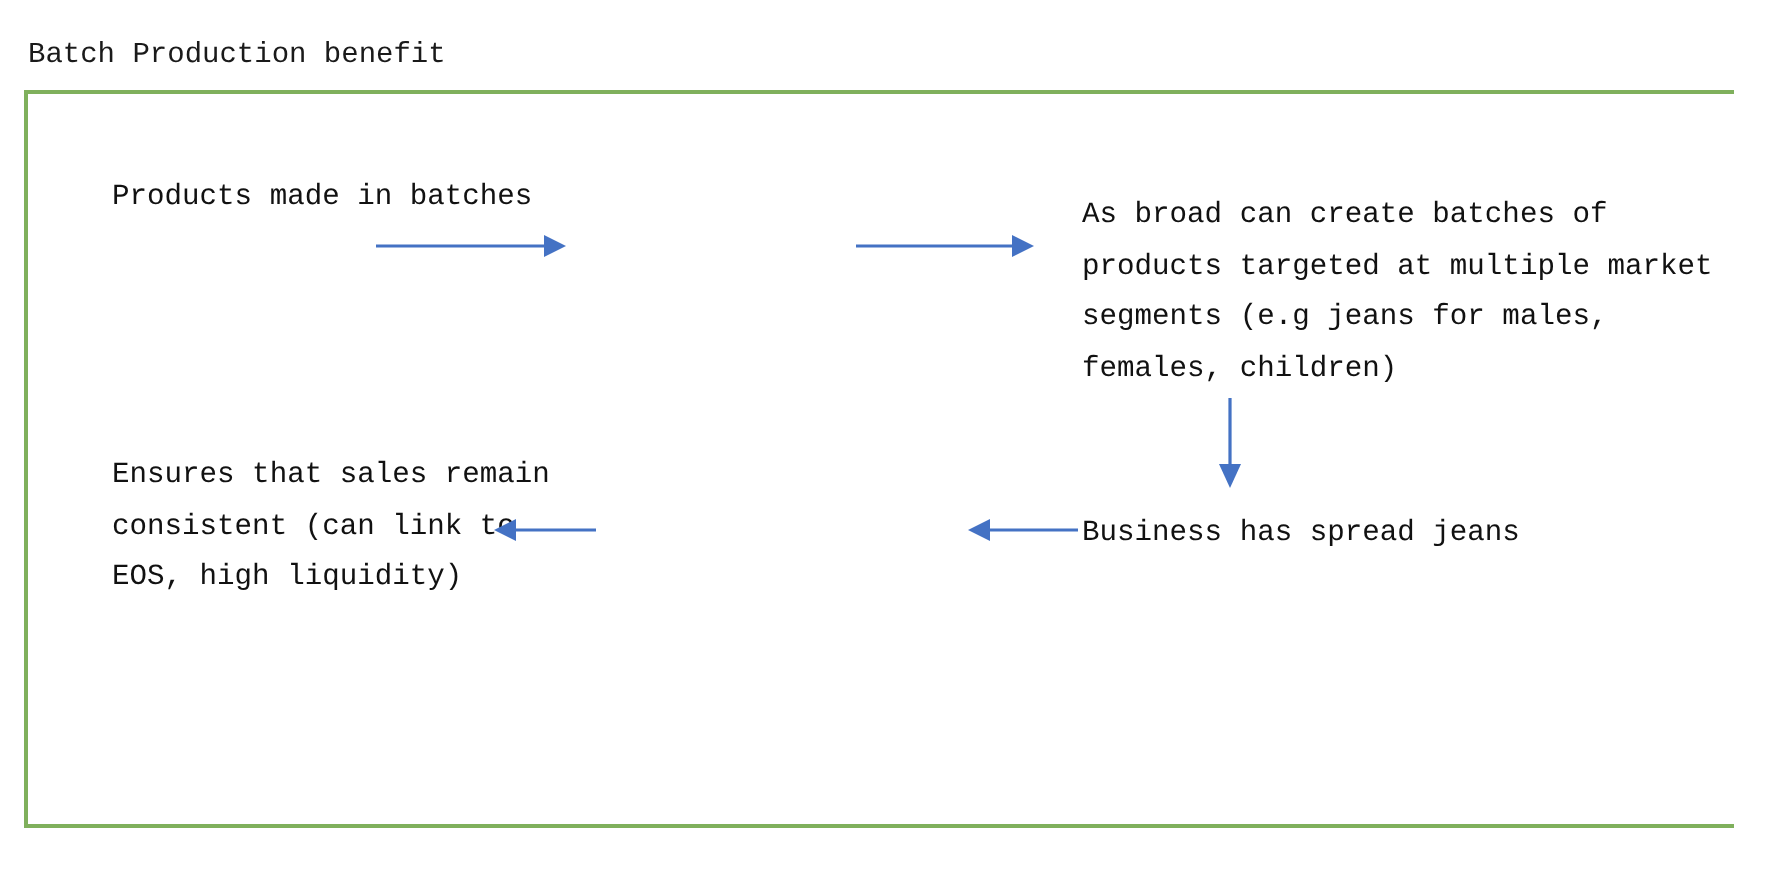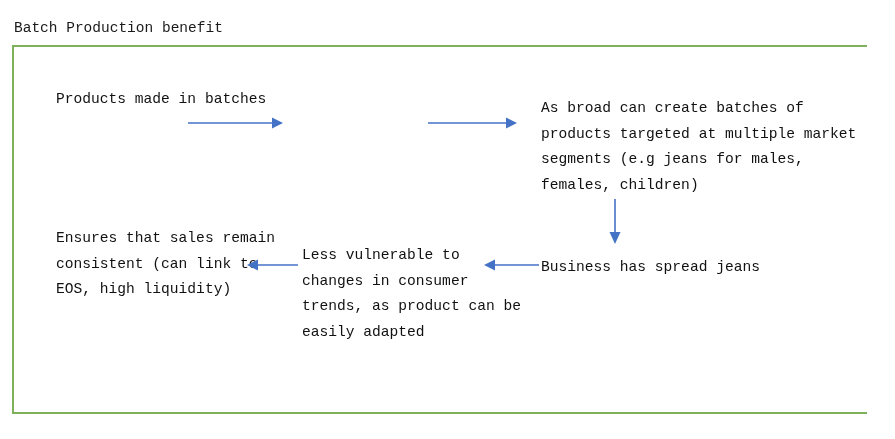--- a/index.html
+++ b/index.html
@@ -67,21 +67,20 @@
 
   <div id="diagram-frame"></div>
 
   <div class="node-text node-1">Products made in batches</div>
 
 
   <div class="node-text node-3">As broad can create batches of products targeted at multiple market segments (e.g jeans for males, females, children)</div>
 
   <div class="node-text node-4">Ensures that sales remain consistent (can link to EOS, high liquidity)</div>
 
-  <div class="node-text node-5">Less vulnerable to changes in consumer trends, as product can be easily adapted</div>
 
   <div class="node-text node-6">Business has spread jeans</div>
 
   <div class="arrow" style="left:188px; top:116px;">
     <svg width="96" height="14" viewBox="0 0 96 14">
       <line x1="0" y1="7" x2="84" y2="7" stroke="#4472C4" stroke-width="1.6"></line>
       <polygon points="84,1.5 95,7 84,12.5" fill="#4472C4"></polygon>
     </svg>
   </div>
 

